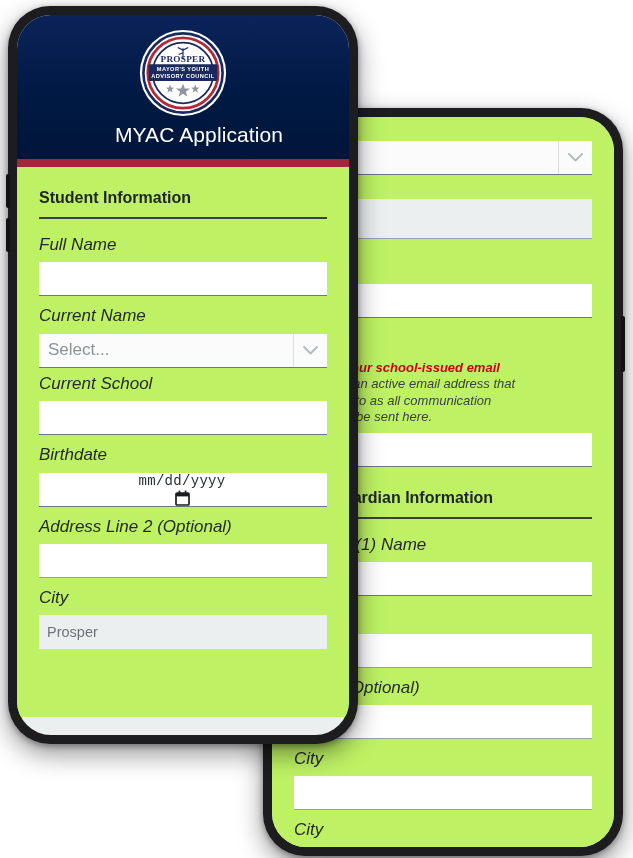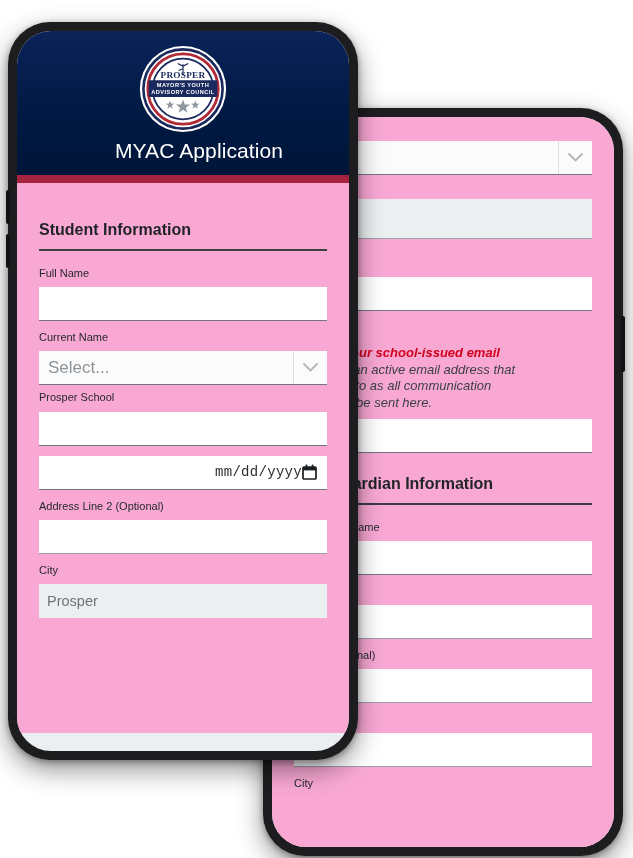--- a/index.html
+++ b/index.html
@@ -33,21 +33,21 @@
   }
 
   
   #phone-back {
     left: 263px;  top: 108px;
     width: 360px; height: 748px;
     z-index: 1;
   }
   
   #phone-front {
-    left: 8px;  top: 22px;
+    left: 8px;  top: 6px;
     width: 350px; height: 738px;
     z-index: 3;
   }
 
   
   .btn-side {
     position: absolute;
     background: #121214;
     border-radius: 3px;
   }
@@ -70,45 +70,46 @@
     color: #ffffff;
     font-size: 21px;
     font-weight: 400;
     letter-spacing: 0.1px;
     padding-bottom: 4px;
     margin-left: 32px;
   }
 
   
   .form-body {
-    background: #f9a8d4;
-    padding: 16px 22px;
+    background: #bef264;
+    padding: 0 22px;
     height: calc(100% - 170px);
     overflow: hidden;
   }
 
   .section-title {
     font-size: 16px;
     font-weight: 700;
     color: #1f2326;
     padding: 22px 0 10px;
   }
   .section-rule {
     height: 2px;
     background: #3a3f44;
     margin-bottom: 6px;
   }
 
   .field { padding-top: 10px; }
 
   .field-label {
-    font-size: 11px;
+    font-size: 17px;
     color: #25292c;
     padding-bottom: 7px;
     line-height: 1.2;
+    font-style: italic;
   }
 
   .input-box {
     background: #ffffff;
     height: 34px;
     border: none;
     border-bottom: 1.6px solid #6f767c;
     width: 100%;
     display: flex;
     align-items: center;
@@ -138,22 +139,23 @@
   }
   .chev { display: block; }
 
   .date-box {
     background: #ffffff;
     height: 34px;
     border-bottom: 1.6px solid #6f767c;
     width: 100%;
     display: flex;
     align-items: center;
-    justify-content: flex-end;
+    justify-content: space-between;
     padding: 0 10px 0 8px;
+    flex-direction: column;
   }
   .date-text {
     font-family: "Liberation Mono", monospace;
     font-size: 14px;
     color: #2a2e31;
     letter-spacing: 0.3px;
   }
 
   .mask-text {
     font-family: "Liberation Mono", monospace;
@@ -305,25 +307,26 @@
             <span class="select-text">Select...</span>
             <span class="select-arrow-wrap">
               <svg class="chev" width="15" height="9" viewBox="0 0 15 9" fill="none">
                 <path d="M1 1 L7.5 7.5 L14 1" stroke="#b2b8bc" stroke-width="1.8" stroke-linecap="round" stroke-linejoin="round"></path>
               </svg>
             </span>
           </div>
         </div>
 
         <div class="field" style="padding-top:6px;">
-          <div class="field-label">Prosper School</div>
+          <div class="field-label">Current School</div>
           <div class="input-box"></div>
         </div>
 
         <div class="field">
+          <div class="field-label">Birthdate</div>
           <div class="date-box">
             <span class="date-text">mm/dd/yyyy</span>
             <svg width="15" height="16" viewBox="0 0 15 16">
               <rect x="1" y="3" width="13" height="12" rx="1" fill="none" stroke="#1a1d20" stroke-width="1.7"></rect>
               <rect x="1" y="3" width="13" height="3.4" fill="#1a1d20"></rect>
               <rect x="3.6" y="0.6" width="1.7" height="3.4" fill="#1a1d20"></rect>
               <rect x="9.7" y="0.6" width="1.7" height="3.4" fill="#1a1d20"></rect>
             </svg>
           </div>
         </div>

